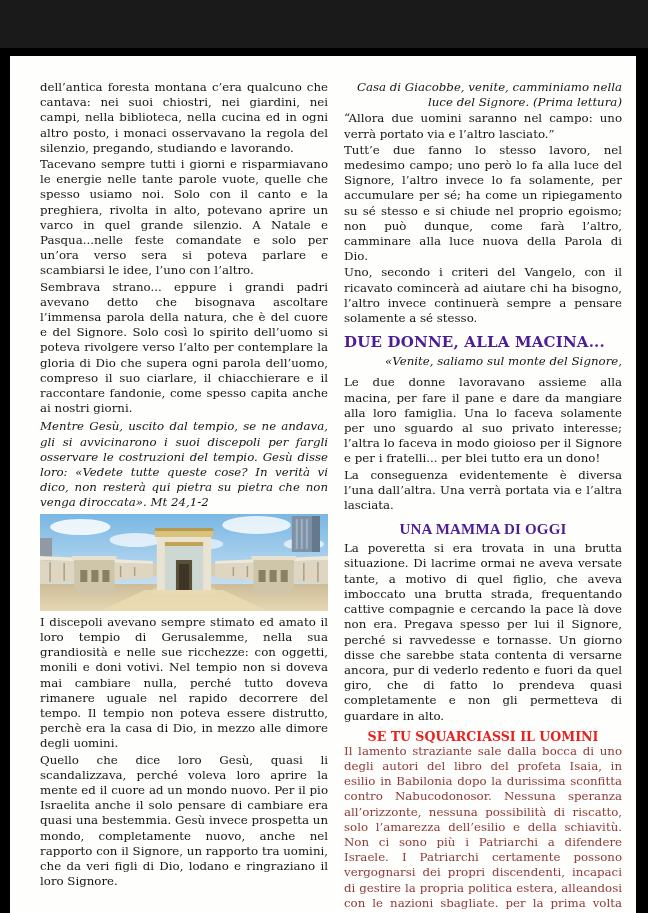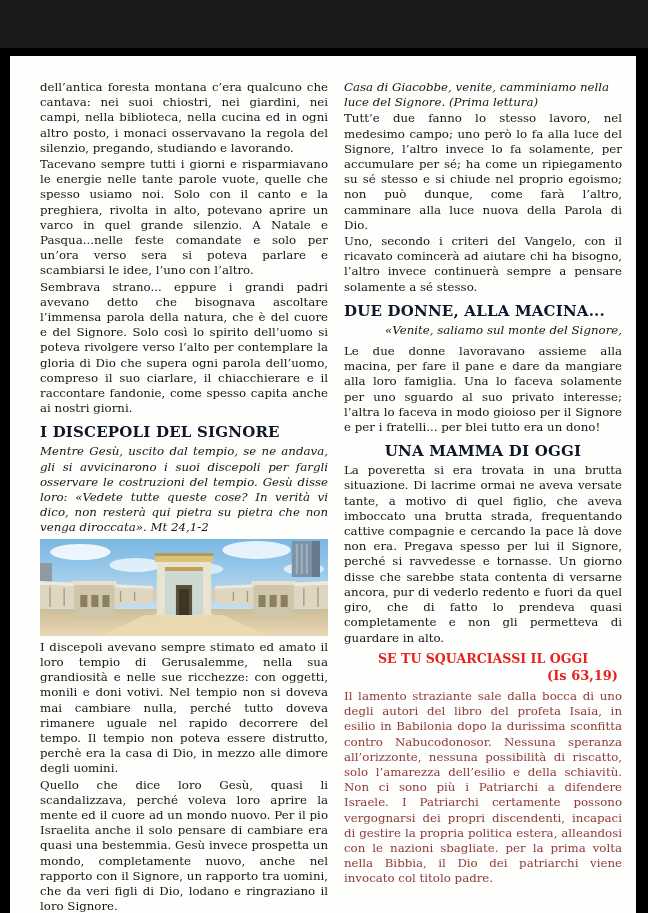--- a/index.html
+++ b/index.html
@@ -3,43 +3,42 @@
 <meta charset="utf-8">
 <style>
   html,body{margin:0;padding:0;background:#1a1a1a;}
   .frame{position:relative;width:648px;height:913px;background:#000;overflow:hidden;font-family:"DejaVu Serif","Liberation Serif",serif;margin-top:48px;}
   .sheet{position:absolute;left:10px;top:8px;right:12px;bottom:13px;background:#fefefc;overflow:hidden;}
   .content{display:flex;gap:16px;padding:24px 14px 0 30px;}
   .col{width:288px;color:#181512;font-size:11.8px;line-height:15.2px;text-align:justify;hyphens:auto;-webkit-hyphens:auto;}
   .col-right{width:278px;}
   .col p{margin:0 0 3px 0;}
   .col p.tight{margin-bottom:1px;}
-  h2.sec{font-size:15px;line-height:18px;margin:7px 0 3px 0;color:#0f172a;letter-spacing:.2px;text-align:left;}
-  h2.sec.center{text-align:center;}
+  h2.sec{font-size:15px;line-height:18px;margin:7px 0 3px 0;color:#4c1d95;letter-spacing:.2px;text-align:left;}
+  h2.sec.center{text-align:center;font-family:Liberation Serif, serif;}
   h2.sec.gap-top{margin-top:16px;}
   .italicp{font-style:italic;}
   .temple-wrap{width:288px;height:97px;margin:3px 0 4px 0;}
   .temple-wrap svg{display:block;width:100%;height:100%;}
   .red-head{color:var(--accent-red,#e8211d);font-weight:bold;text-align:center;font-size:12.6px;line-height:15px;margin:5px 0 0 0;}
   .red-ref{color:var(--accent-red,#e8211d);font-weight:bold;text-align:right;font-size:13px;margin:2px 4px 6px 0;}
   .dark-red{color:var(--dark-red,#8d3b38);}
   .quote-lines{font-style:italic;margin:0 0 6px 0;text-align:right;}
 </style>
 </head>
 <body>
 
 <div class="frame">
   <div class="sheet">
     <div class="content">
 
       <div class="col">
         <p class="tight">dell’antica foresta montana c’era qualcuno che cantava: nei suoi chiostri, nei giardini, nei campi, nella biblioteca, nella cucina ed in ogni altro posto, i monaci osservavano la regola del silenzio, pregando, studiando e lavorando.</p>
         <p class="tight">Tacevano sempre tutti i giorni e risparmiavano le energie nelle tante parole vuote, quelle che spesso usiamo noi. Solo con il canto e la preghiera, rivolta in alto, potevano aprire un varco in quel grande silenzio. A Natale e Pasqua...nelle feste comandate e solo per un’ora verso sera si poteva parlare e scambiarsi le idee, l’uno con l’altro.</p>
         <p>Sembrava strano... eppure i grandi padri avevano detto che bisognava ascoltare l’immensa parola della natura, che è del cuore e del Signore. Solo così lo spirito dell’uomo si poteva rivolgere verso l’alto per contemplare la gloria di Dio che supera ogni parola dell’uomo, compreso il suo ciarlare, il chiacchierare e il raccontare fandonie, come spesso capita anche ai nostri giorni.</p>
-        <h2 class="sec">I DISCEPOLI DEL SIGNORE</h2>
         <p class="italicp">Mentre Gesù, uscito dal tempio, se ne andava, gli si avvicinarono i suoi discepoli per fargli osservare le costruzioni del tempio. Gesù disse loro: «Vedete tutte queste cose? In verità vi dico, non resterà qui pietra su pietra che non venga diroccata». Mt 24,1-2</p>
 
         <div class="temple-wrap">
           <svg viewBox="0 0 286 97" preserveAspectRatio="none">
             <defs>
               <linearGradient id="sky" x1="0" y1="0" x2="0" y2="1">
                 <stop offset="0" stop-color="#79b7e3"></stop>
                   <stop offset="1" stop-color="#dfeef8"></stop>
               </linearGradient>
               <linearGradient id="plaza" x1="0" y1="0" x2="0" y2="1">
@@ -97,35 +96,36 @@
             </g>
             <polygon points="104,76 182,76 226,97 60,97" fill="#ecdcb2" opacity=".8"></polygon>
           </svg>
         </div>
 
         <p class="tight">I discepoli avevano sempre stimato ed amato il loro tempio di Gerusalemme, nella sua grandiosità e nelle sue ricchezze: con oggetti, monili e doni votivi. Nel tempio non si doveva mai cambiare nulla, perché tutto doveva rimanere uguale nel rapido decorrere del tempo. Il tempio non poteva essere distrutto, perchè era la casa di Dio, in mezzo alle dimore degli uomini.</p>
         <p>Quello che dice loro Gesù, quasi li scandalizzava, perché voleva loro aprire la mente ed il cuore ad un mondo nuovo.  Per il pio Israelita anche il solo pensare di cambiare era quasi una bestemmia. Gesù invece prospetta un mondo, completamente nuovo, anche nel rapporto con il Signore, un rapporto tra uomini, che da veri figli di Dio, lodano e ringraziano il loro Signore.</p>
       </div>
 
       <div class="col col-right">
-        <p class="italicp tight" style="text-align:left">Casa di Giacobbe, venite, camminiamo nella luce del Signore. (Prima lettura)</p>
+        <p class="italicp tight" style="text-align:right">Casa di Giacobbe, venite, camminiamo nella luce del Signore. (Prima lettura)</p>
+        <p class="tight">“Allora due uomini saranno nel campo: uno verrà portato via e l’altro lasciato.”</p>
         <p class="tight">Tutt’e due fanno lo stesso lavoro, nel medesimo campo; uno però lo fa alla luce del Signore, l’altro invece lo fa solamente, per accumulare per sé; ha come un ripiegamento su sé stesso e si chiude nel proprio egoismo; non può dunque, come farà l’altro, camminare alla luce nuova della Parola di Dio.</p>
         <p>Uno, secondo i criteri del Vangelo, con il ricavato comincerà ad aiutare chi ha bisogno, l’altro invece continuerà sempre a pensare solamente a sé stesso.</p>
 
         <h2 class="sec">DUE DONNE, ALLA MACINA...</h2>
         <div class="quote-lines">
           <div>«Venite, saliamo sul monte del Signore,</div>
         </div>
         <p class="tight">Le due donne lavoravano assieme alla macina, per fare il pane e dare da mangiare alla loro famiglia. Una lo faceva solamente per uno sguardo al suo privato interesse; l’altra lo faceva in modo gioioso per il Signore e per i fratelli... per blei tutto era un dono!</p>
+        <p>La conseguenza evidentemente è diversa l’una dall’altra. Una verrà portata via e l’altra lasciata.</p>
 
         <h2 class="sec center">UNA MAMMA DI OGGI</h2>
         <p>La poveretta si era trovata in una brutta situazione. Di lacrime ormai ne aveva versate tante, a motivo di quel figlio, che aveva imboccato una brutta strada, frequentando cattive compagnie e cercando la pace là dove non era. Pregava spesso per lui il Signore, perché si ravvedesse e tornasse. Un giorno disse che sarebbe stata contenta di versarne ancora, pur di vederlo redento e fuori da quel giro, che di fatto lo prendeva quasi completamente e non gli permetteva di guardare in alto.</p>
 
         <div class="red-head">
-          <div>SE TU SQUARCIASSI IL OGGI</div>
+          <div>SE TU SQUARCIASSI IL UOMINI</div>
         </div>
-        <div class="red-ref">(Is 63,19)</div>
         <p class="dark-red">Il lamento straziante sale dalla bocca di uno degli autori del libro del profeta Isaia, in esilio in Babilonia dopo la durissima sconfitta contro Nabucodonosor. Nessuna speranza all’orizzonte, nessuna possibilità di riscatto, solo l’amarezza dell’esilio e della schiavitù. Non ci sono più i Patriarchi a difendere Israele. I Patriarchi certamente possono vergognarsi dei propri discendenti, incapaci di gestire la propria politica estera, alleandosi con le nazioni sbagliate. per la prima volta nella Bibbia, il Dio dei patriarchi viene invocato col titolo padre.</p>
       </div>
 
     </div>
   </div>
 </div>
 
 </body></html>

